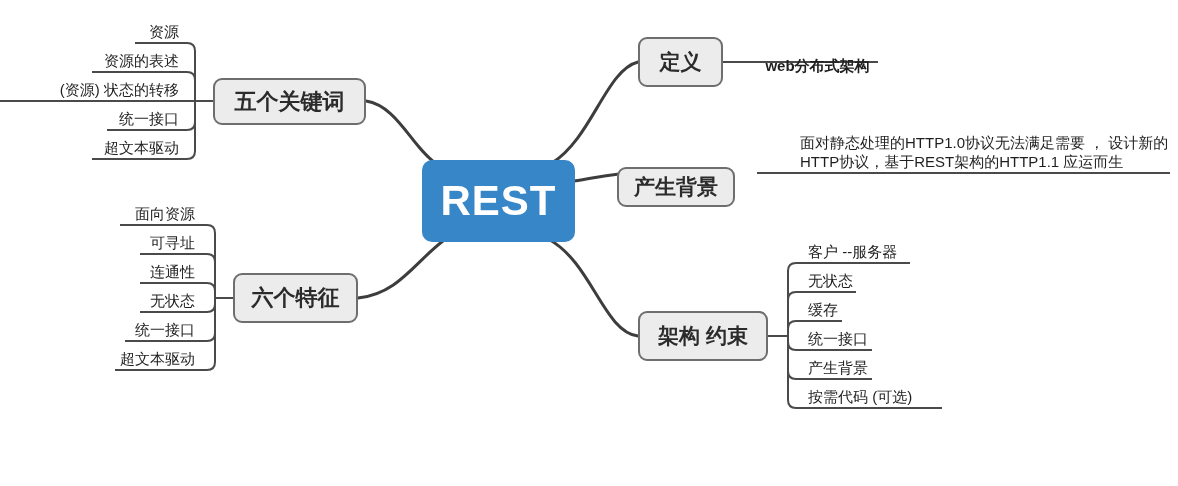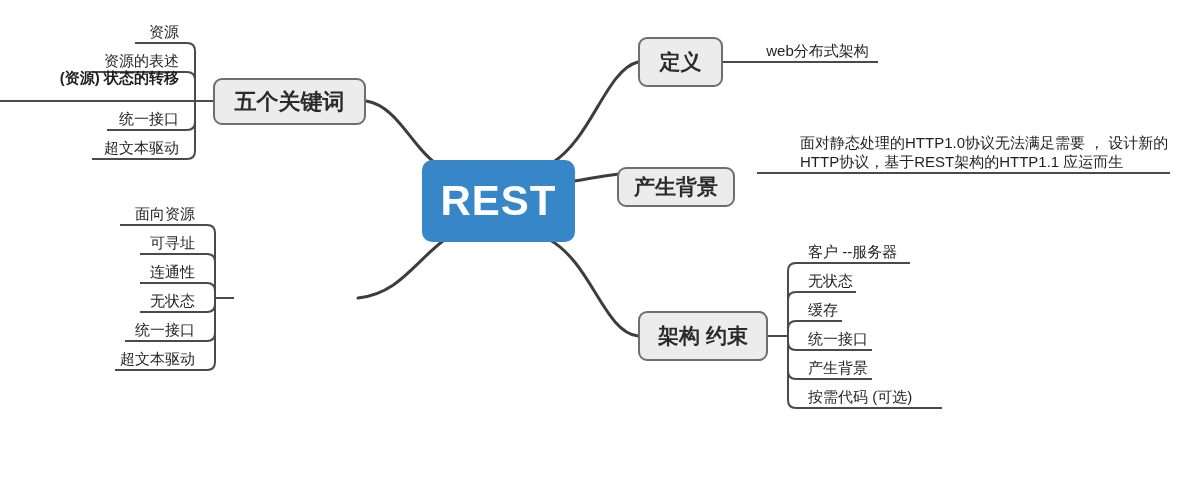--- a/index.html
+++ b/index.html
@@ -66,38 +66,39 @@
     <path class="sub" d="M788,336 L788,300 Q788,292 796,292 L856,292"></path>
     <path class="sub" d="M788,336 L788,329 Q788,321 796,321 L842,321"></path>
     <path class="sub" d="M788,336 L788,342 Q788,350 796,350 L872,350"></path>
     <path class="sub" d="M788,336 L788,371 Q788,379 796,379 L872,379"></path>
     <path class="sub" d="M788,336 L788,400 Q788,408 796,408 L942,408"></path>
   </svg>
 
   <div class="node root" style="left:422px; top:160px; width:153px; height:82px;text-align:right;">REST</div>
 
   <div class="node branch" style="left:213px; top:78px;  width:153px; height:47px; font-size:22px;">五个关键词</div>
+  <div class="node branch" style="left:233px; top:273px; width:125px; height:50px; font-size:22px;">六个特征</div>
   <div class="node branch" style="left:638px; top:37px;  width:85px;  height:50px; font-size:21px;">定义</div>
   <div class="node branch" style="left:617px; top:148px; width:118px; height:40px; font-size:21px;margin-top:19px;">产生背景</div>
   <div class="node branch" style="left:638px; top:311px; width:130px; height:50px; font-size:21px;">架构 约束</div>
 
   <div class="leaf alignr" style="right:999px; top:22px;">资源</div>
   <div class="leaf alignr" style="right:999px; top:51px;">资源的表述</div>
-  <div class="leaf alignr" style="right:999px; top:68px;font-weight:bold;">(资源) 状态的转移</div>
+  <div class="leaf alignr" style="right:999px; top:80px;">(资源) 状态的转移</div>
   <div class="leaf alignr" style="right:999px; top:109px;">统一接口</div>
   <div class="leaf alignr" style="right:999px; top:138px;">超文本驱动</div>
 
   <div class="leaf alignr" style="right:983px; top:204px;">面向资源</div>
   <div class="leaf alignr" style="right:983px; top:233px;">可寻址</div>
   <div class="leaf alignr" style="right:983px; top:262px;">连通性</div>
   <div class="leaf alignr" style="right:983px; top:291px;">无状态</div>
   <div class="leaf alignr" style="right:983px; top:320px;">统一接口</div>
   <div class="leaf alignr" style="right:983px; top:349px;">超文本驱动</div>
 
-  <div class="leaf alignc" style="left:757px; top:41px; width:121px;">web分布式架构</div>
+  <div class="leaf alignc" style="left:757px; top:56px; width:121px;font-weight:bold;">web分布式架构</div>
 
   <div class="leaf para" style="left:800px; top:133px; width:380px;">
     <div>面对静态处理的HTTP1.0协议无法满足需要 ， 设计新的</div>
     <div>HTTP协议，基于REST架构的HTTP1.1 应运而生</div>
   </div>
 
   <div class="leaf" style="left:808px; top:242px;">客户 --服务器</div>
   <div class="leaf" style="left:808px; top:271px;">无状态</div>
   <div class="leaf" style="left:808px; top:300px;">缓存</div>
   <div class="leaf" style="left:808px; top:329px;">统一接口</div>

